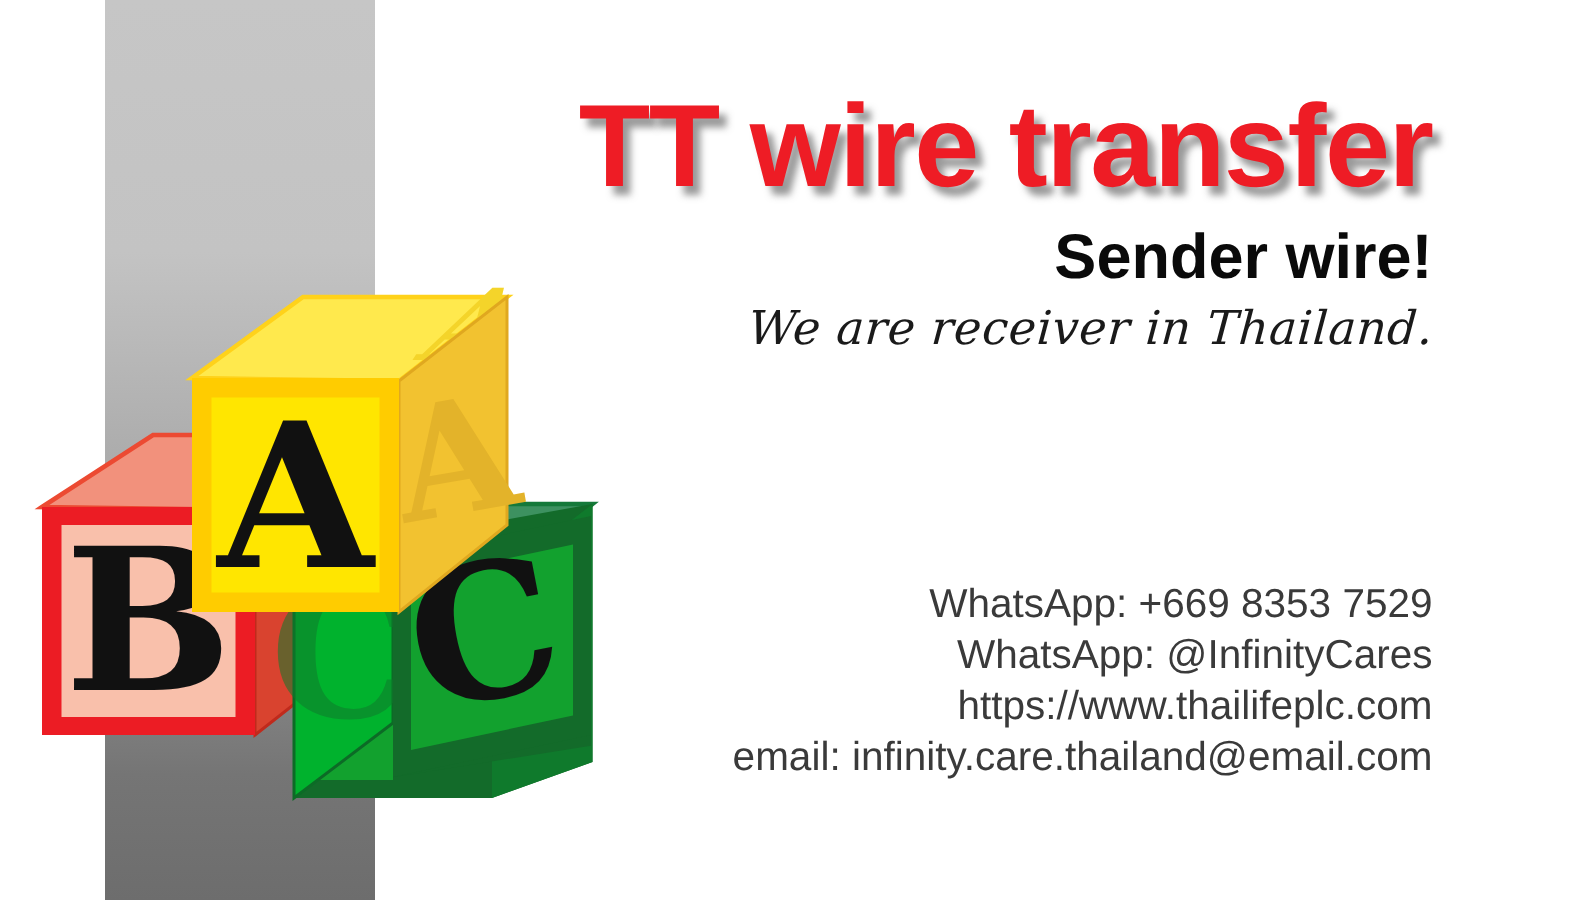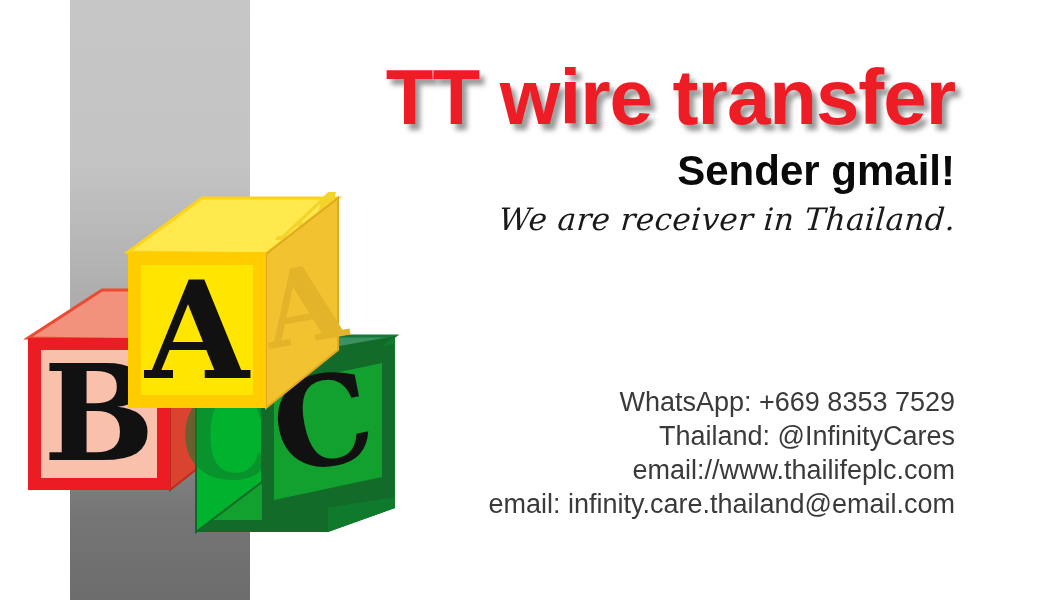--- a/index.html
+++ b/index.html
@@ -169,25 +169,25 @@
         <rect x="131" y="105" width="112" height="130" fill="#ffe600"></rect>
         <text x="187" y="218" font-family="DejaVu Serif, serif" font-size="134" font-weight="bold" fill="#111111" text-anchor="middle">A</text>
       </g>
     </svg>
   </div>
 
   <div class="text-col">
 
     <div class="headline">TT wire transfer</div>
 
-    <div class="subhead">Sender gmail!</div>
+    <div class="subhead">Sender wire!</div>
 
     <div class="tagline">We are receiver in Thailand.</div>
 
     <div class="contact">
       <div class="contact-line">WhatsApp: +669 8353 7529</div>
-      <div class="contact-line">Thailand: @InfinityCares</div>
-      <div class="contact-line">email://www.thailifeplc.com</div>
+      <div class="contact-line">WhatsApp: @InfinityCares</div>
+      <div class="contact-line">https://www.thailifeplc.com</div>
       <div class="contact-line">email: infinity.care.thailand@email.com</div>
     </div>
 
   </div>
 </div>
 
 </body></html>

